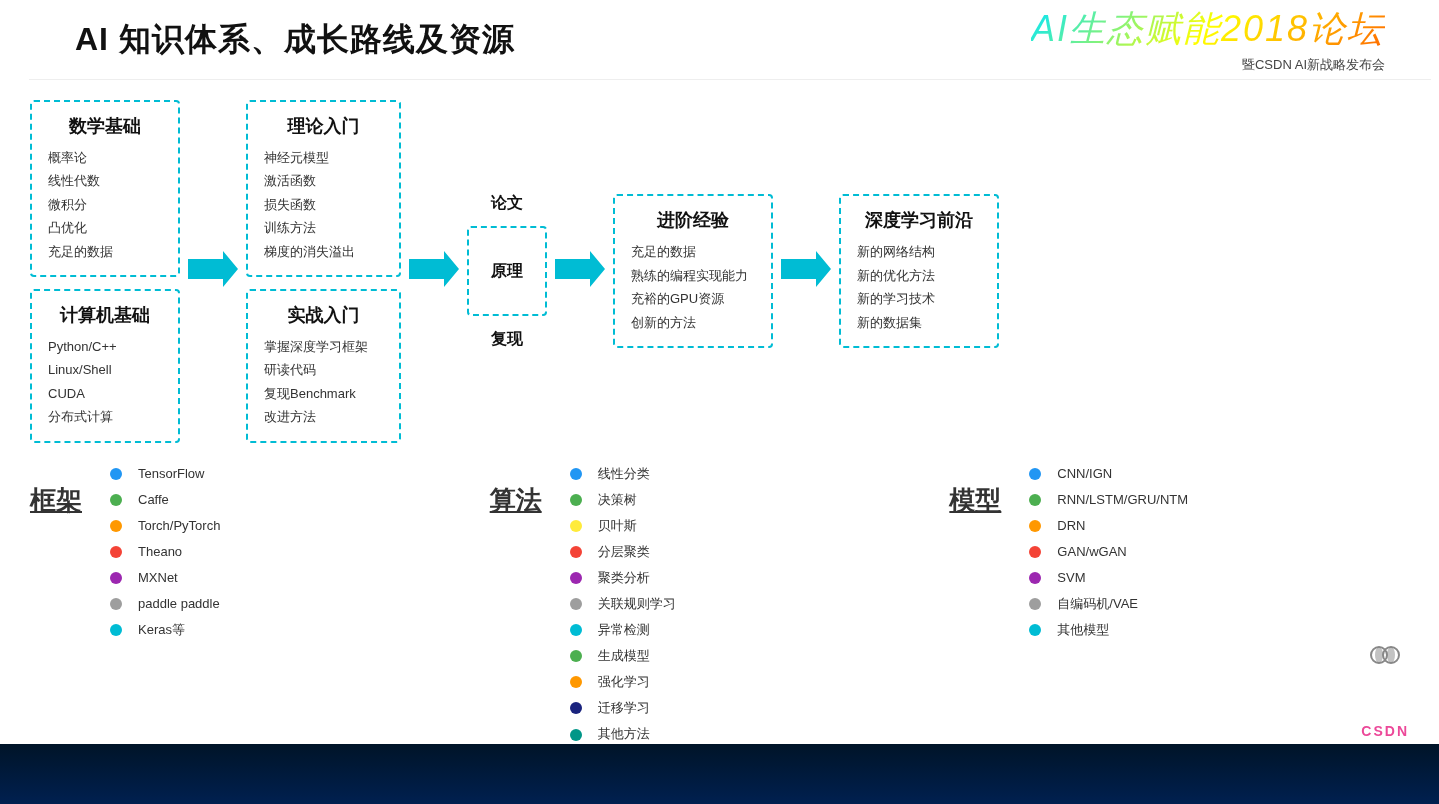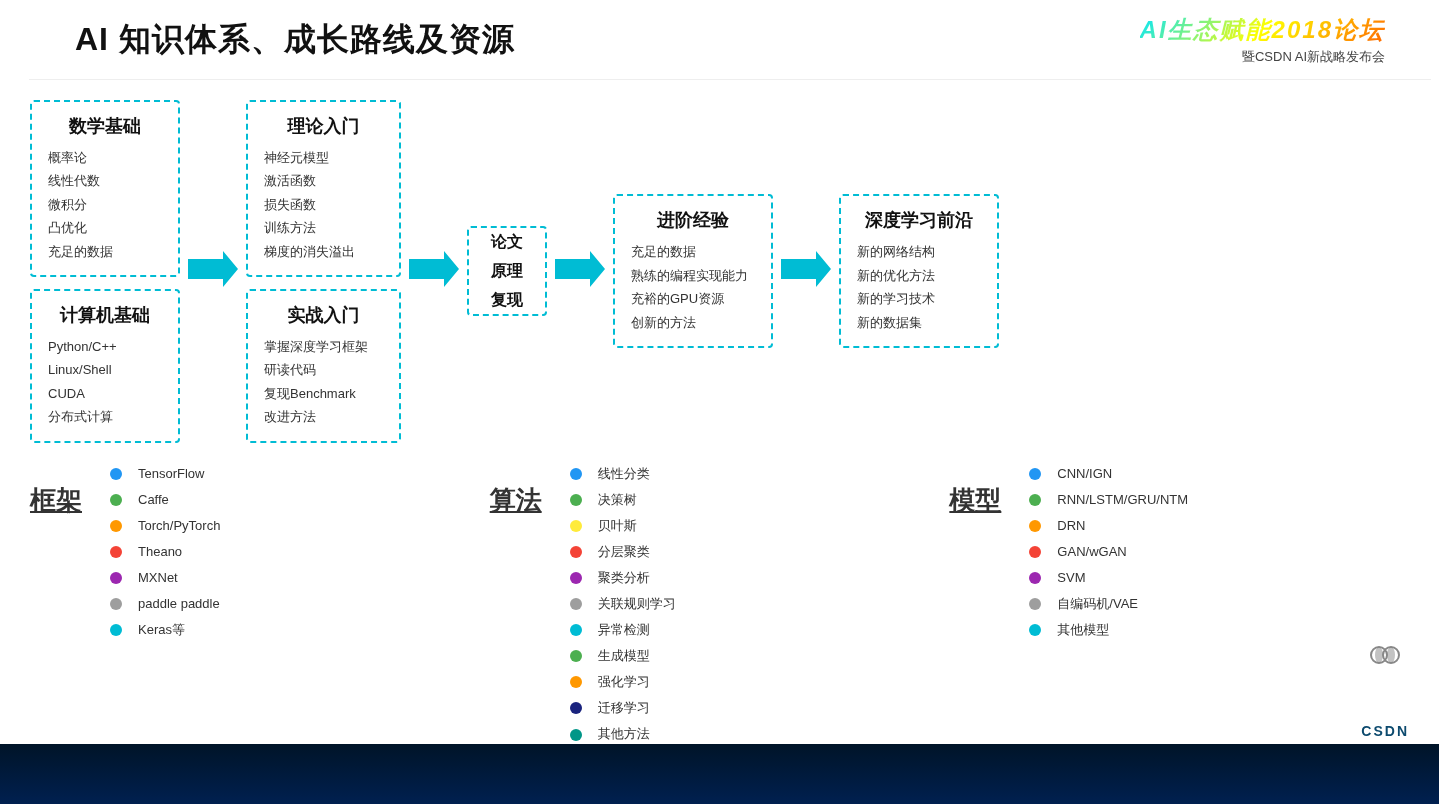--- a/index.html
+++ b/index.html
@@ -46,22 +46,22 @@
       letter-spacing: 1px;
     }
 
     .header-logo-area {
       display: flex;
       flex-direction: column;
       align-items: flex-end;
     }
 
     .logo-main {
-      font-size: 24px;
-      font-weight: 700;
+      font-size: 36px;
+      font-weight: 400;
       font-style: italic;
       background: linear-gradient(135deg, #00e5ff, #ffff00, #ff6600);
       -webkit-background-clip: text;
       -webkit-text-fill-color: transparent;
       background-clip: text;
       letter-spacing: 2px;
     }
 
     .logo-sub {
       font-size: 13px;
@@ -112,20 +112,21 @@
       min-width: 80px;
       display: flex;
       flex-direction: column;
       align-items: center;
       justify-content: center;
       font-size: 16px;
       font-weight: bold;
       color: #111;
       line-height: 1.8;
       text-align: center;
+      gap: 39px;
     }
 
     .legend-item {
       display: flex;
       align-items: center;
       gap: 16px;
       font-size: 13px;
       color: #333;
       line-height: 1.7;
     }
@@ -164,21 +165,21 @@
     }
 
     .csdn-icon {
       width: 40px;
       height: 40px;
     }
 
     .csdn-text {
       font-size: 14px;
       font-weight: bold;
-      color: #0c4a6e;
+      color: #ec4899;
       letter-spacing: 2px;
       margin-top: 48px;
     }
 
     
     .diagram-area {
       display: flex;
       flex-direction: column;
       gap: 15px;
     }

